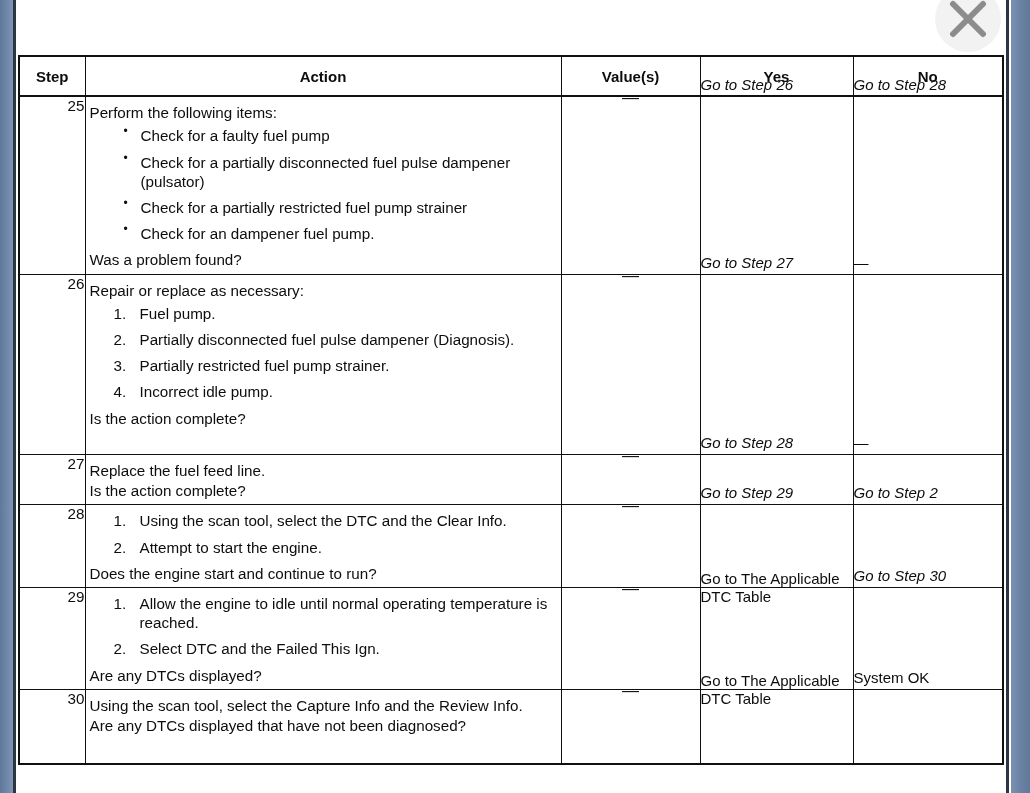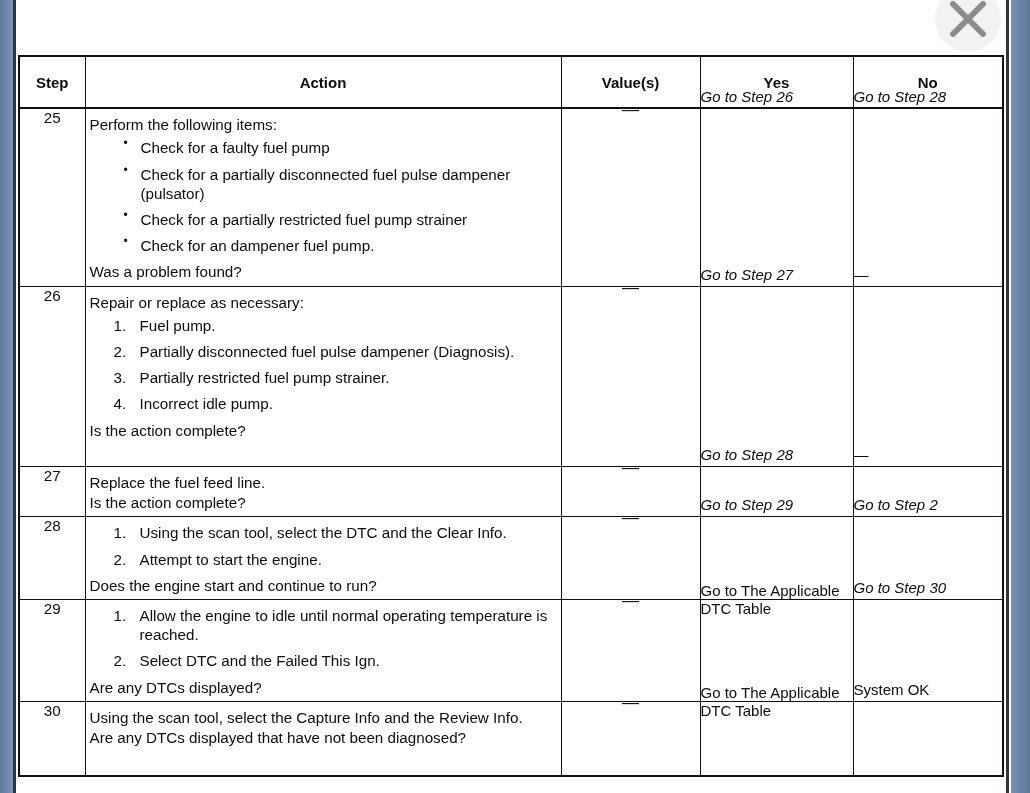--- a/index.html
+++ b/index.html
@@ -99,38 +99,38 @@
     border: 1.6px solid #101010;
   }
   table.diag {
     border-width: 2.2px;
   }
   table.diag th {
     font-size: 15px;
     font-weight: bold;
     text-align: center;
     height: 26px;
-    padding: 12px;
+    padding: 6px;
     vertical-align: middle;
     border-bottom-width: 2.2px;
   }
   table.diag td {
     padding: 0;
     vertical-align: top;
     font-size: 15.2px;
   }
 
   col.c-step  { width: 66px; }
   col.c-act   { width: 476px; }
   col.c-val   { width: 139px; }
   col.c-yes   { width: 153px; }
   col.c-no    { width: 150px; }
 
   td.step-cell {
-    text-align: center;
+    text-align: right;
     vertical-align: middle;
     font-size: 15.2px;
   }
 
   
   .act {
     position: relative;
     height: 100%;
     padding: 6px 6px 4px 4px;
     box-sizing: border-box;

